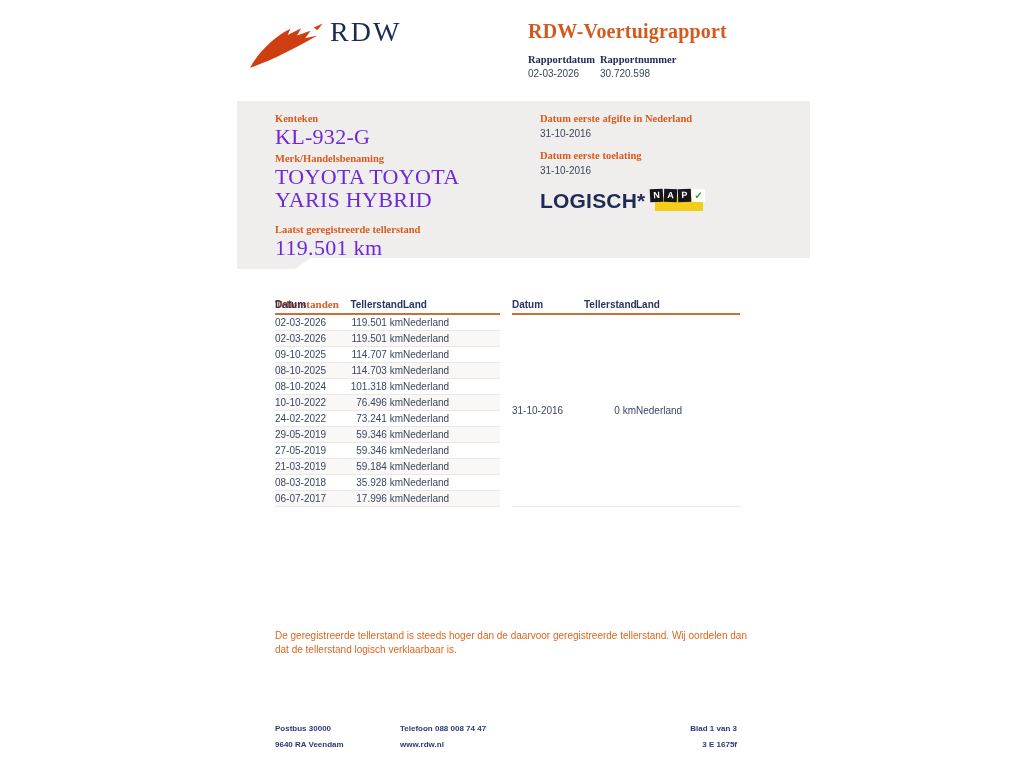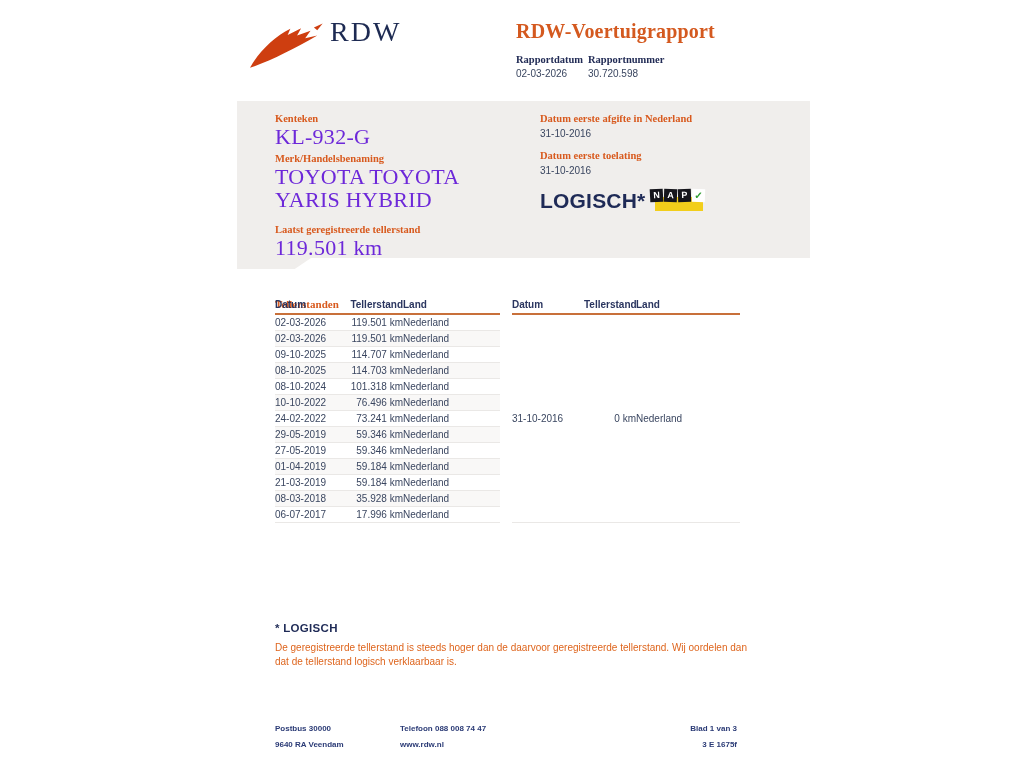--- a/index.html
+++ b/index.html
@@ -9,21 +9,21 @@
     -webkit-font-smoothing:antialiased;
   }
 
   
   .logo-wing{position:absolute;left:250px;top:22px;width:74px;height:50px;}
   .logo-text{
     position:absolute;left:330px;top:16px;
     font-family:"Liberation Serif", serif;font-size:28px;color:#1D2A52;
     letter-spacing:2px;
   }
-  .header-right{position:absolute;left:516px;top:20px;width:250px;}
+  .header-right{position:absolute;left:528px;top:20px;width:250px;}
   .doc-title{
     font-family:"Liberation Serif", serif;font-weight:bold;
     font-size:20px;color:#D4591F;letter-spacing:0.2px;
   }
   .report-meta{display:flex;margin-top:11px;}
   .meta-block1{width:72px;}
   .meta-label{
     font-family:"Liberation Serif", serif;font-weight:bold;
     font-size:10.5px;color:#222C56;
   }
@@ -208,25 +208,20 @@
           <td>29-05-2019</td>
           <td>59.346 km</td>
           <td>Nederland</td>
         </tr>
         <tr>
           <td>27-05-2019</td>
           <td>59.346 km</td>
           <td>Nederland</td>
         </tr>
         <tr>
-          <td>01-04-2019</td>
-          <td>59.184 km</td>
-          <td>Nederland</td>
-        </tr>
-        <tr>
           <td>21-03-2019</td>
           <td>59.184 km</td>
           <td>Nederland</td>
         </tr>
         <tr>
           <td>08-03-2018</td>
           <td>35.928 km</td>
           <td>Nederland</td>
         </tr>
         <tr>
@@ -253,21 +248,20 @@
         <tr>
           <td>31-10-2016</td>
           <td>0 km</td>
           <td>Nederland</td>
         </tr>
       </tbody>
   </table>
 </div>
 
 <div class="footnote">
-  <div class="fn-title">* LOGISCH</div>
   <div class="fn-body">De geregistreerde tellerstand is steeds hoger dan de daarvoor geregistreerde tellerstand. Wij oordelen dan dat de tellerstand logisch verklaarbaar is.</div>
 </div>
 
 <div class="footer">
   <div>Postbus 30000</div>
   <div>Telefoon 088 008 74 47</div>
   <div class="f-right">Blad 1 van 3</div>
   <div>9640 RA Veendam</div>
   <div>www.rdw.nl</div>
   <div class="f-right">3 E 1675f</div>

